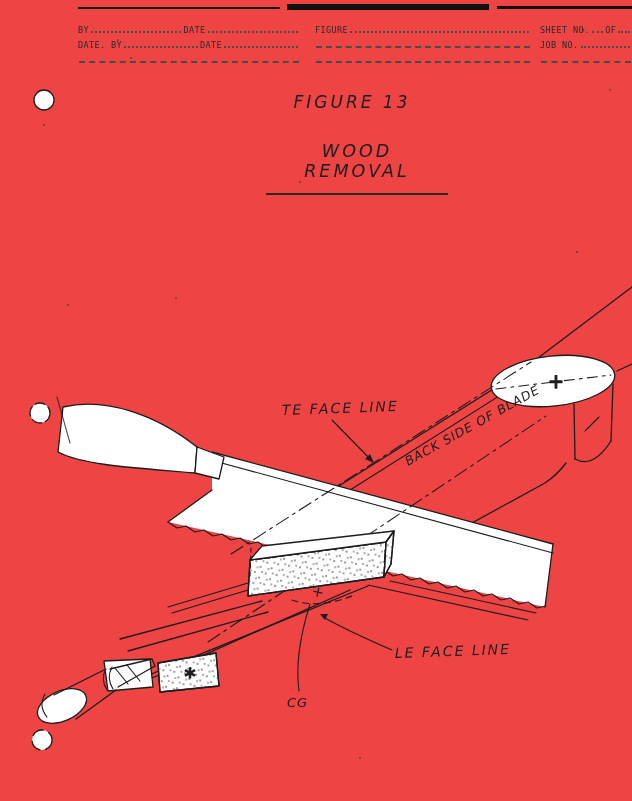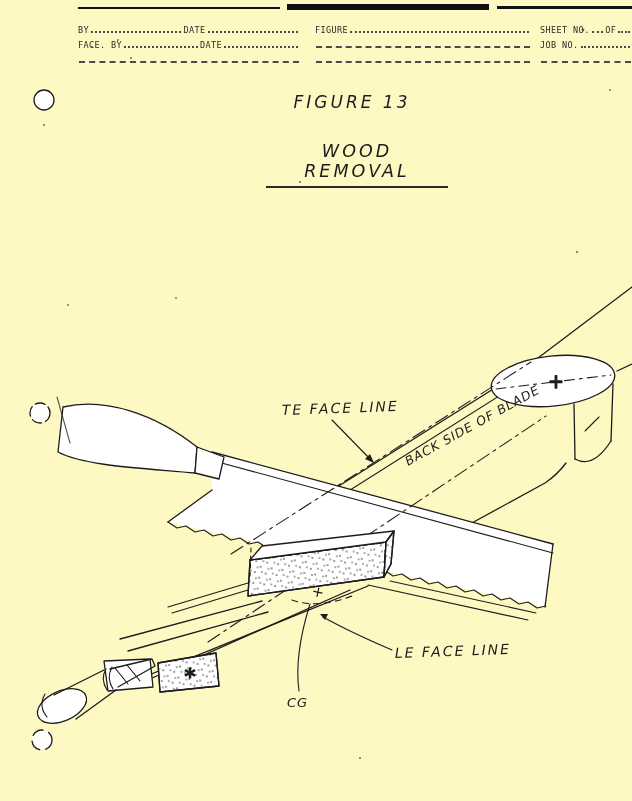--- a/index.html
+++ b/index.html
@@ -1,56 +1,56 @@
 <!DOCTYPE html>
 <html><head>
 <meta charset="utf-8">
 <style>
   html,body{margin:0;padding:0;background:#e8e8e8;}
   #page{
-    position:relative;width:632px;height:801px;background:#fef9c3;
+    position:relative;width:632px;height:801px;background:#ef4444;
     overflow:hidden;font-family:"DejaVu Sans",sans-serif;color:#1c1c1c;
   }
   
   .hdr-col{position:absolute;display:flex;flex-direction:column;}
   .hdr-row{display:flex;align-items:flex-end;height:15px;
     font-family:"DejaVu Sans Mono","Liberation Mono",monospace;
     font-size:8.5px;letter-spacing:.4px;color:#2a2a2a;white-space:nowrap;}
   .dots{flex:1 1 auto;min-width:10px;border-bottom:2px dotted #4a4a4a;height:3px;margin:0 2px 2px 2px;}
   .dashline{flex:1 1 auto;border-bottom:2px dashed #4a4a4a;height:3px;margin:0 1px 2px 1px;}
   #col-left  {left:78px; top:20px; width:222px;}
   #col-mid   {left:315px;top:20px; width:216px;}
   #col-right {left:540px;top:20px; width:92px;}
   
   .hand{font-style:italic;font-family:"DejaVu Sans",sans-serif;margin-top:10px;}
   #figure-title{position:absolute;left:282px;top:82px;width:140px;text-align:center;
     font-size:17px;letter-spacing:3px;}
   #subtitle{position:absolute;left:266px;top:131px;width:182px;text-align:center;
-    font-size:17.5px;letter-spacing:3px;padding-bottom:5px;border-bottom:2px solid #2a2a2a;}
+    font-size:17.5px;letter-spacing:3px;padding-bottom:12px;border-bottom:2px solid #2a2a2a;}
   
   svg{position:absolute;left:0;top:0;}
   .ink{stroke:#1c1c1c;stroke-width:1.3;fill:none;stroke-linecap:round;stroke-linejoin:round;}
   .ink-thin{stroke:#1c1c1c;stroke-width:1.1;fill:none;stroke-linecap:round;}
   .whitefill{fill:#ffffff;}
   .svgtext{font-family:"DejaVu Sans",sans-serif;font-style:italic;fill:#1c1c1c;}
 </style>
 </head>
 <body>
 
 <div id="page">
 
   <div class="hdr-col" id="col-left">
     <div class="hdr-row">
       <span>BY</span>
       <span class="dots"></span>
       <span>DATE</span>
       <span class="dots"></span>
     </div>
     <div class="hdr-row">
-      <span>FACE. BY</span>
+      <span>DATE. BY</span>
       <span class="dots"></span>
       <span>DATE</span>
       <span class="dots"></span>
     </div>
     <div class="hdr-row">
       <span class="dashline"></span>
     </div>
   </div>
 
   <div class="hdr-col" id="col-mid">

